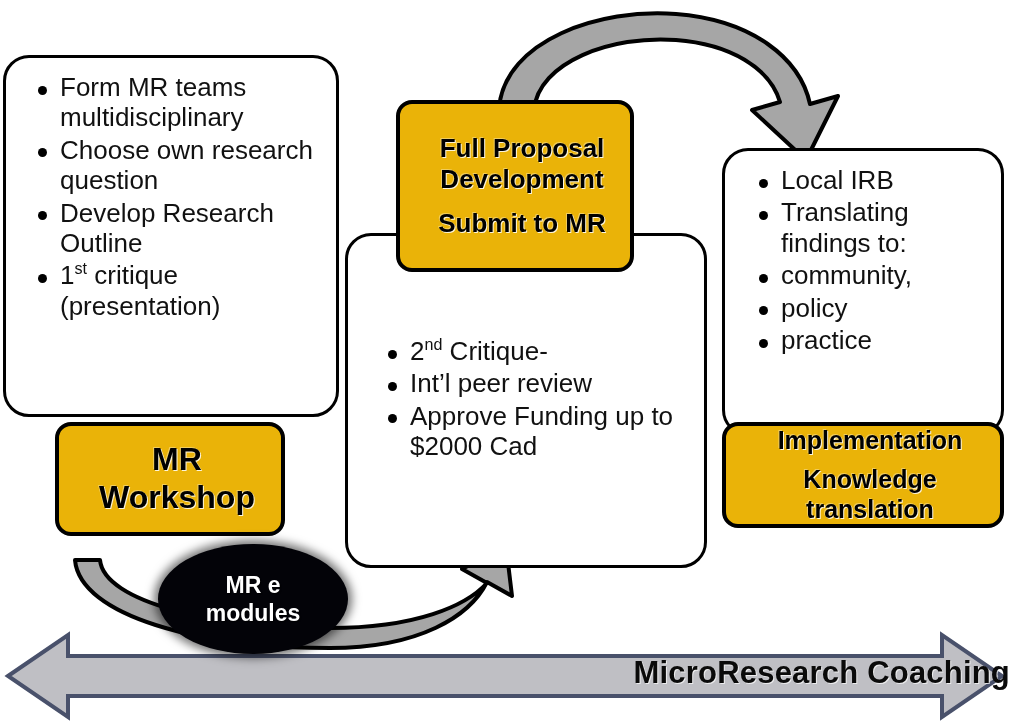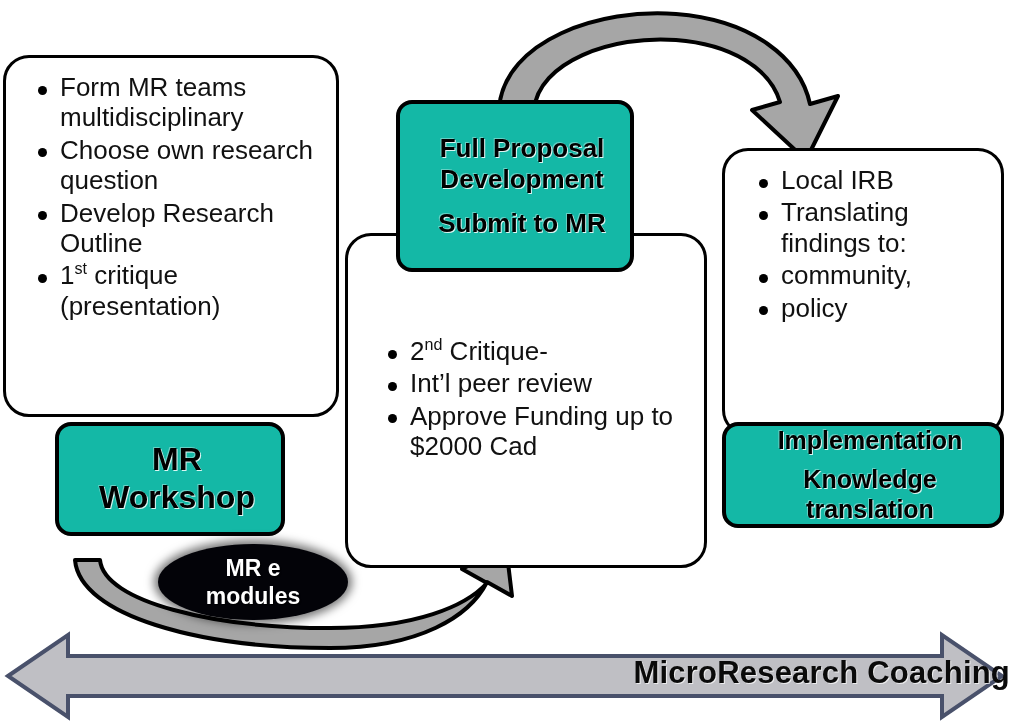--- a/index.html
+++ b/index.html
@@ -28,21 +28,21 @@
     padding-left:14px;
   }
   
   .wbox{
     background:#ffffff;
     border:3px solid #000000;
     border-radius:26px;
   }
   
   .gbox{
-    background:#14b8a6;
+    background:#eab308;
     border:4px solid #000000;
     border-radius:16px;
     display:flex;
     flex-direction:column;
     align-items:center;
     justify-content:center;
     text-align:center;
     font-weight:bold;
     color:#000000;
     text-shadow:1px 1px 0 rgba(255,255,255,.85), -1px -1px 0 rgba(255,255,255,.35);
@@ -168,20 +168,21 @@
       <li><span>Approve Funding up to $2000 Cad</span></li>
     </ul>
   </div>
 
   <div class="node wbox" style="left:722px; top:148px; width:282px; height:288px;">
     <ul class="bullets" style="font-size:26px; margin:14px 8px 0 16px;">
       <li><span>Local IRB</span></li>
       <li><span>Translating findings to:</span></li>
       <li><span>community,</span></li>
       <li><span>policy</span></li>
+      <li><span>practice</span></li>
     </ul>
   </div>
 
   <div class="node gbox" style="left:396px; top:100px; width:238px; height:172px; font-size:26px;">
     <span class="line">Full Proposal</span>
     <span class="line">Development</span>
     <span class="line" style="height:14px;"></span>
     <span class="line">Submit to MR</span>
   </div>
 
@@ -190,20 +191,20 @@
     <span class="line">Workshop</span>
   </div>
 
   <div class="node gbox" style="left:722px; top:422px; width:282px; height:106px; font-size:25px;">
     <span class="line">Implementation</span>
     <span class="line" style="height:10px;"></span>
     <span class="line">Knowledge</span>
     <span class="line">translation</span>
   </div>
 
-  <div class="oval" style="left:158px; top:544px; width:190px; height:76px; font-size:23px;">
+  <div class="oval" style="left:158px; top:544px; width:190px; height:110px; font-size:23px;">
     <span class="line">MR e</span>
     <span class="line">modules</span>
   </div>
 
   <div class="banner-label">MicroResearch  Coaching</div>
 
 </div>
 
 </body></html>

